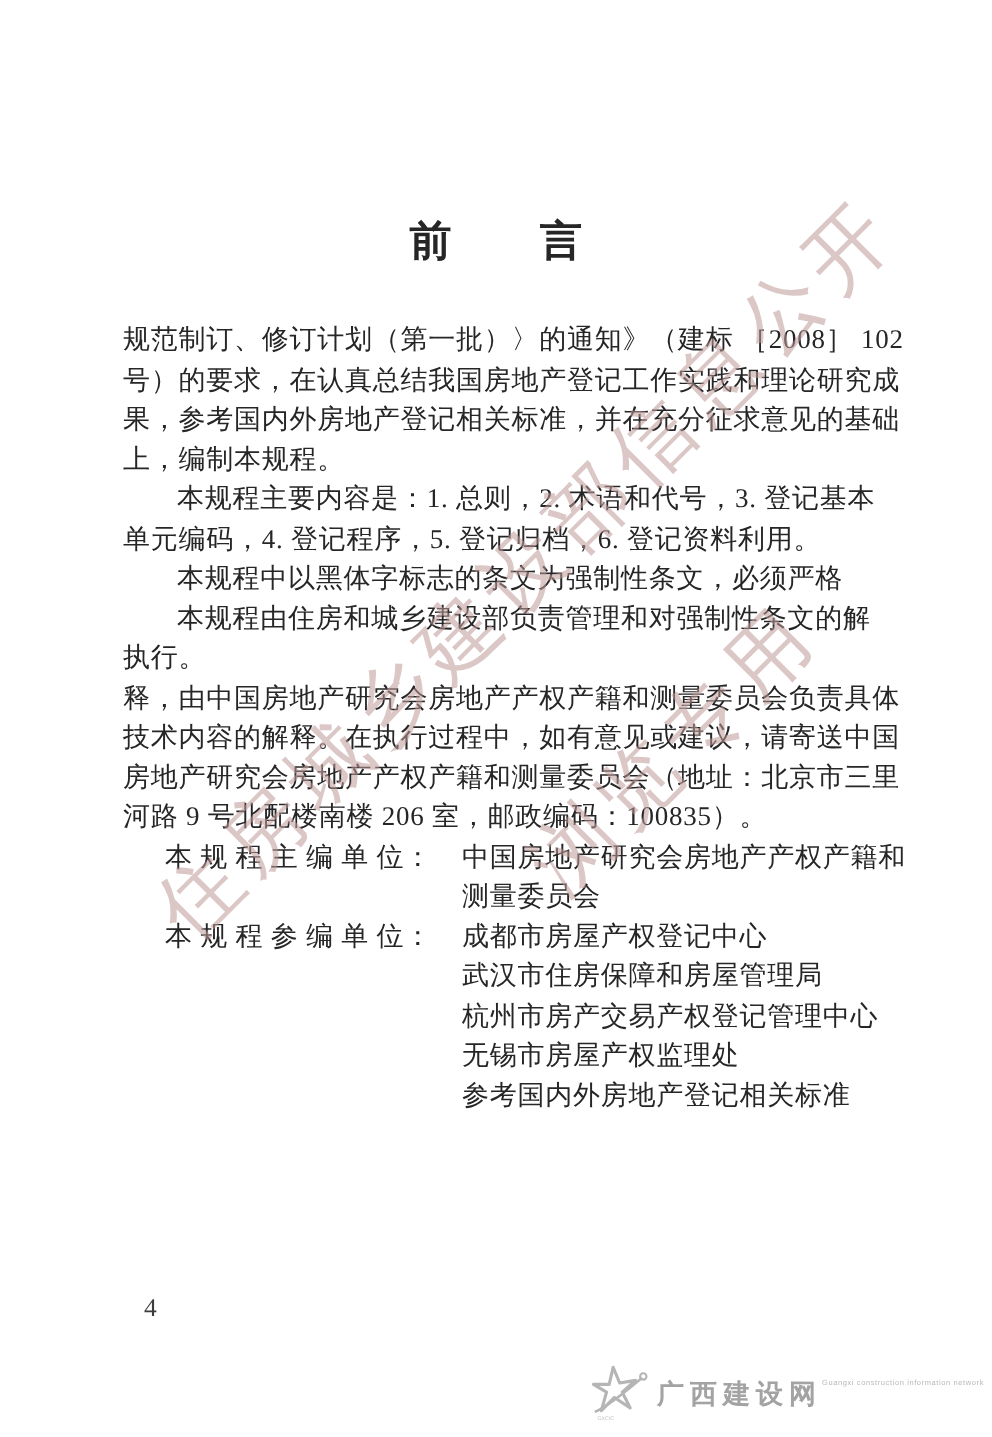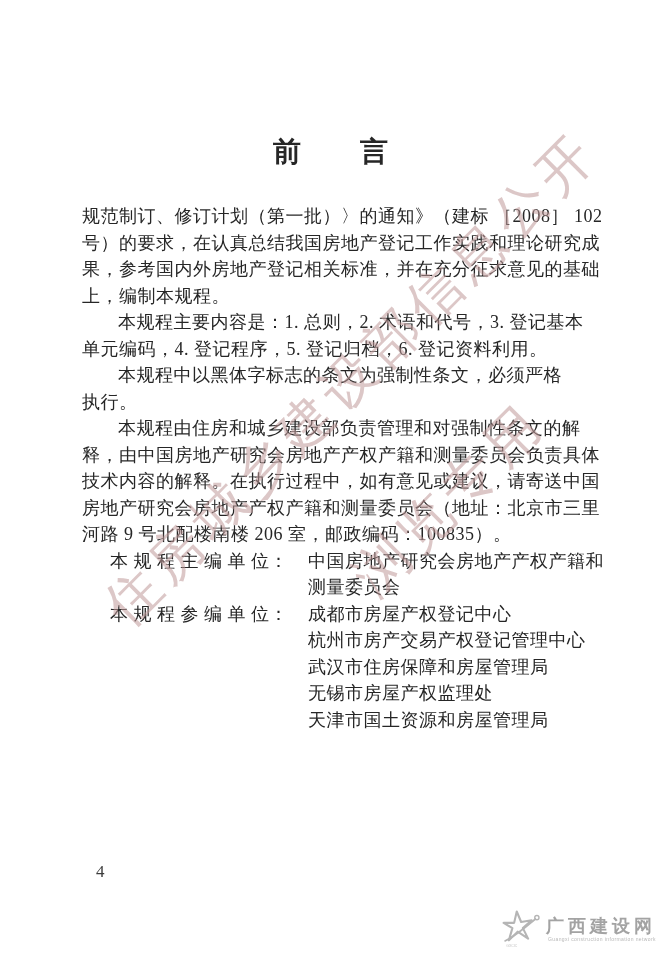--- a/index.html
+++ b/index.html
@@ -21,21 +21,21 @@
     font-family:"Liberation Serif","DejaVu Serif",serif;
     color:#c09a9a;
     opacity:0.55;
     transform:rotate(-45deg);
     transform-origin:center center;
   }
   .wm-1{left:16px;top:343px;}
   .wm-2{left:328px;top:463px;}
   
   .content{
-    position:absolute;left:82px;top:134px;width:498px;z-index:1;
+    position:absolute;left:82px;top:144px;width:498px;z-index:1;
   }
   .doc-title{
     margin:0 0 33px 0;
     text-align:center;
     font-size:28px;
     font-weight:600;
     letter-spacing:1px;
     white-space:pre;
     line-height:36px;
   }
@@ -60,21 +60,21 @@
   .pagenum{
     position:absolute;left:96px;top:862px;
     font-size:17px;color:#3c3c3c;z-index:2;
   }
   .logo{
     position:absolute;right:5px;bottom:8px;
     display:flex;align-items:center;gap:3px;
     z-index:2;
   }
   .logo-star{width:42px;height:42px;flex:0 0 auto;}
-  .logo-textwrap{display:flex;flex-direction:column;align-items:flex-end;}
+  .logo-textwrap{display:flex;flex-direction:row;}
   .logo-name{
     font-family:"Liberation Serif","DejaVu Serif",serif;
     font-size:18px;font-weight:bold;color:#a3a3a3;letter-spacing:4px;line-height:20px;
   }
   .logo-tagline{
     font-family:"Liberation Sans","DejaVu Sans",sans-serif;
     font-size:5px;color:#b8b8b8;letter-spacing:0.4px;line-height:7px;
   }
 </style>
 </head>
@@ -90,43 +90,43 @@
   <div class="content">
     <h1 class="doc-title">前　　言</h1>
     <div id="paras">
         <div class="line">规范制订、修订计划（第一批）〉的通知》（建标 ［2008］ 102</div>
         <div class="line">号）的要求，在认真总结我国房地产登记工作实践和理论研究成</div>
         <div class="line">果，参考国内外房地产登记相关标准，并在充分征求意见的基础</div>
         <div class="line">上，编制本规程。</div>
         <div class="line first">本规程主要内容是：1. 总则，2. 术语和代号，3. 登记基本</div>
         <div class="line">单元编码，4. 登记程序，5. 登记归档，6. 登记资料利用。</div>
         <div class="line first">本规程中以黑体字标志的条文为强制性条文，必须严格</div>
+        <div class="line first">本规程由住房和城乡建设部负责管理和对强制性条文的解</div>
         <div class="line">执行。</div>
-        <div class="line first">本规程由住房和城乡建设部负责管理和对强制性条文的解</div>
         <div class="line">释，由中国房地产研究会房地产产权产籍和测量委员会负责具体</div>
         <div class="line">技术内容的解释。在执行过程中，如有意见或建议，请寄送中国</div>
         <div class="line">房地产研究会房地产产权产籍和测量委员会（地址：北京市三里</div>
         <div class="line">河路 9 号北配楼南楼 206 室，邮政编码：100835）。</div>
       </div>
     <div id="editorial">
         <div class="ed-row">
           <div class="ed-label">本 规 程 主 编 单 位：</div>
           <div class="ed-val">
             <div>中国房地产研究会房地产产权产籍和</div>
             <div>测量委员会</div>
           </div>
         </div>
         <div class="ed-row">
           <div class="ed-label">本 规 程 参 编 单 位：</div>
           <div class="ed-val">
             <div>成都市房屋产权登记中心</div>
+            <div>武汉市住房保障和房屋管理局</div>
             <div>杭州市房产交易产权登记管理中心</div>
-            <div>武汉市住房保障和房屋管理局</div>
             <div>无锡市房屋产权监理处</div>
-            <div>天津市国土资源和房屋管理局</div>
+            <div>参考国内外房地产登记相关标准</div>
           </div>
         </div>
       </div>
   </div>
 
   <div class="pagenum">4</div>
 
   <div class="logo">
     <svg class="logo-star" viewBox="0 0 48 48">
       <polygon points="18,4 23,16 35,14 25,23 31,35 19,27 9,37 13,23 3,17 15,17" fill="none" stroke="#b5b5b5" stroke-width="2.4" stroke-linejoin="round"></polygon>

